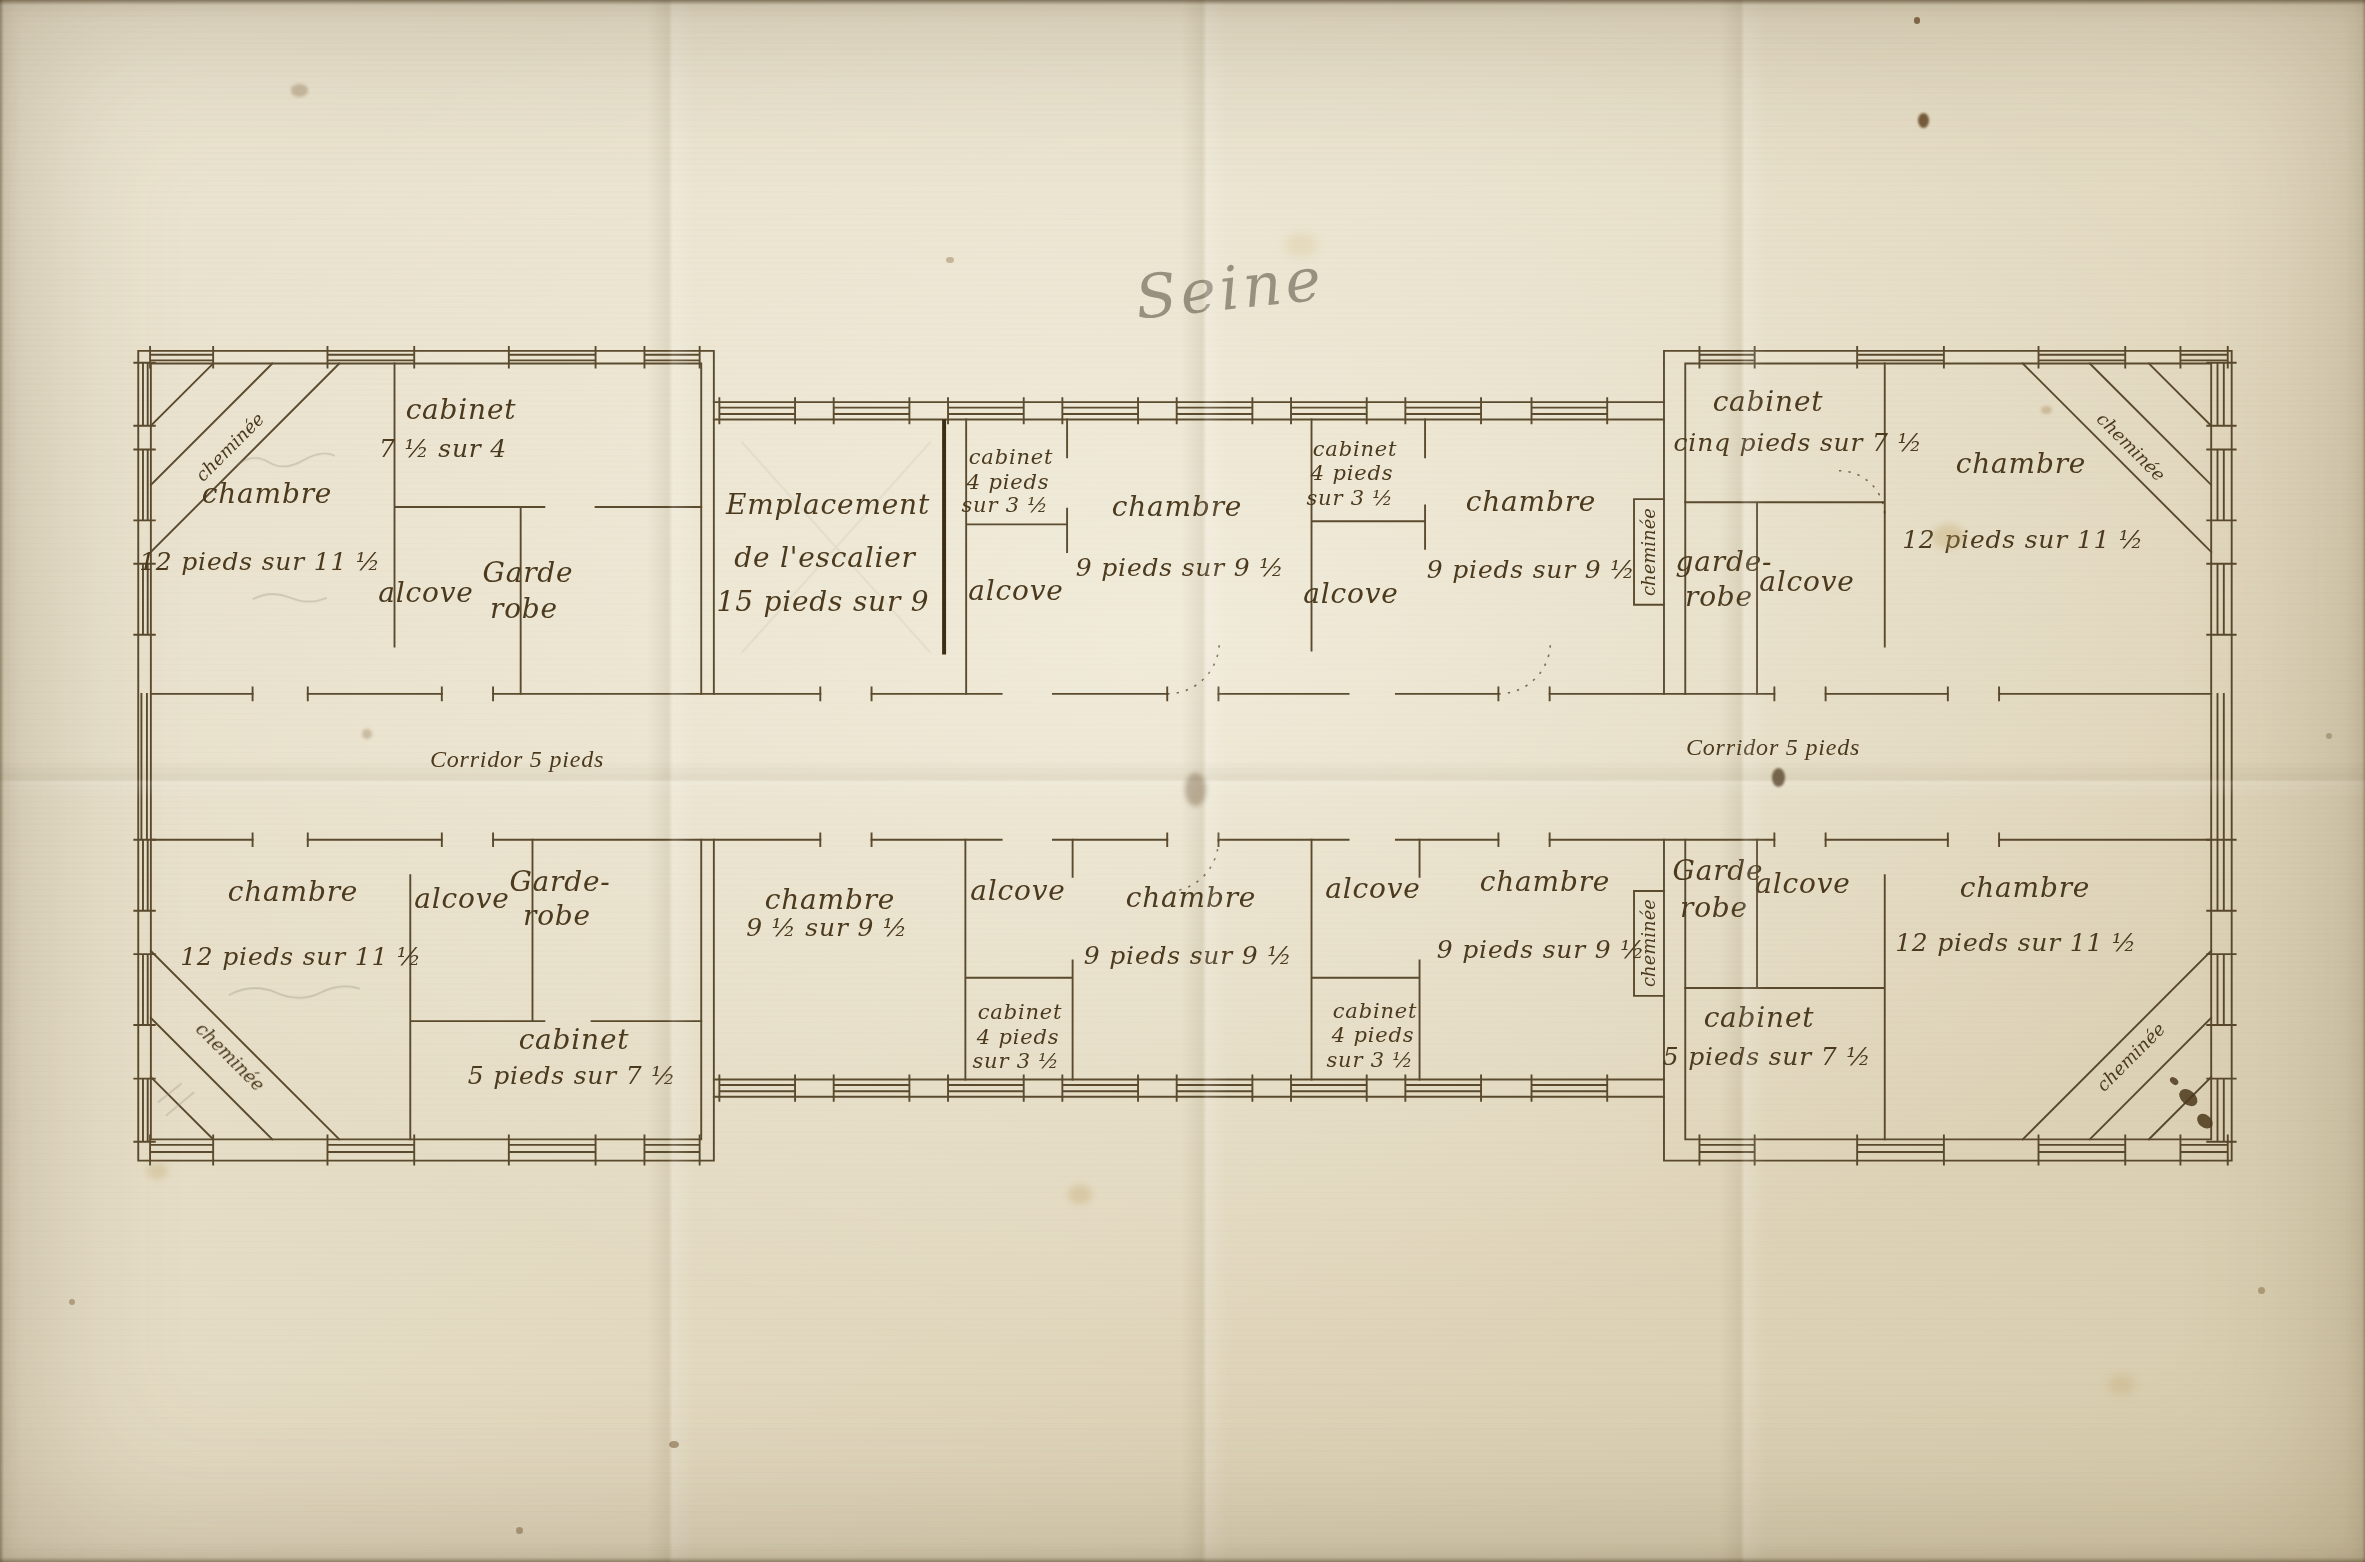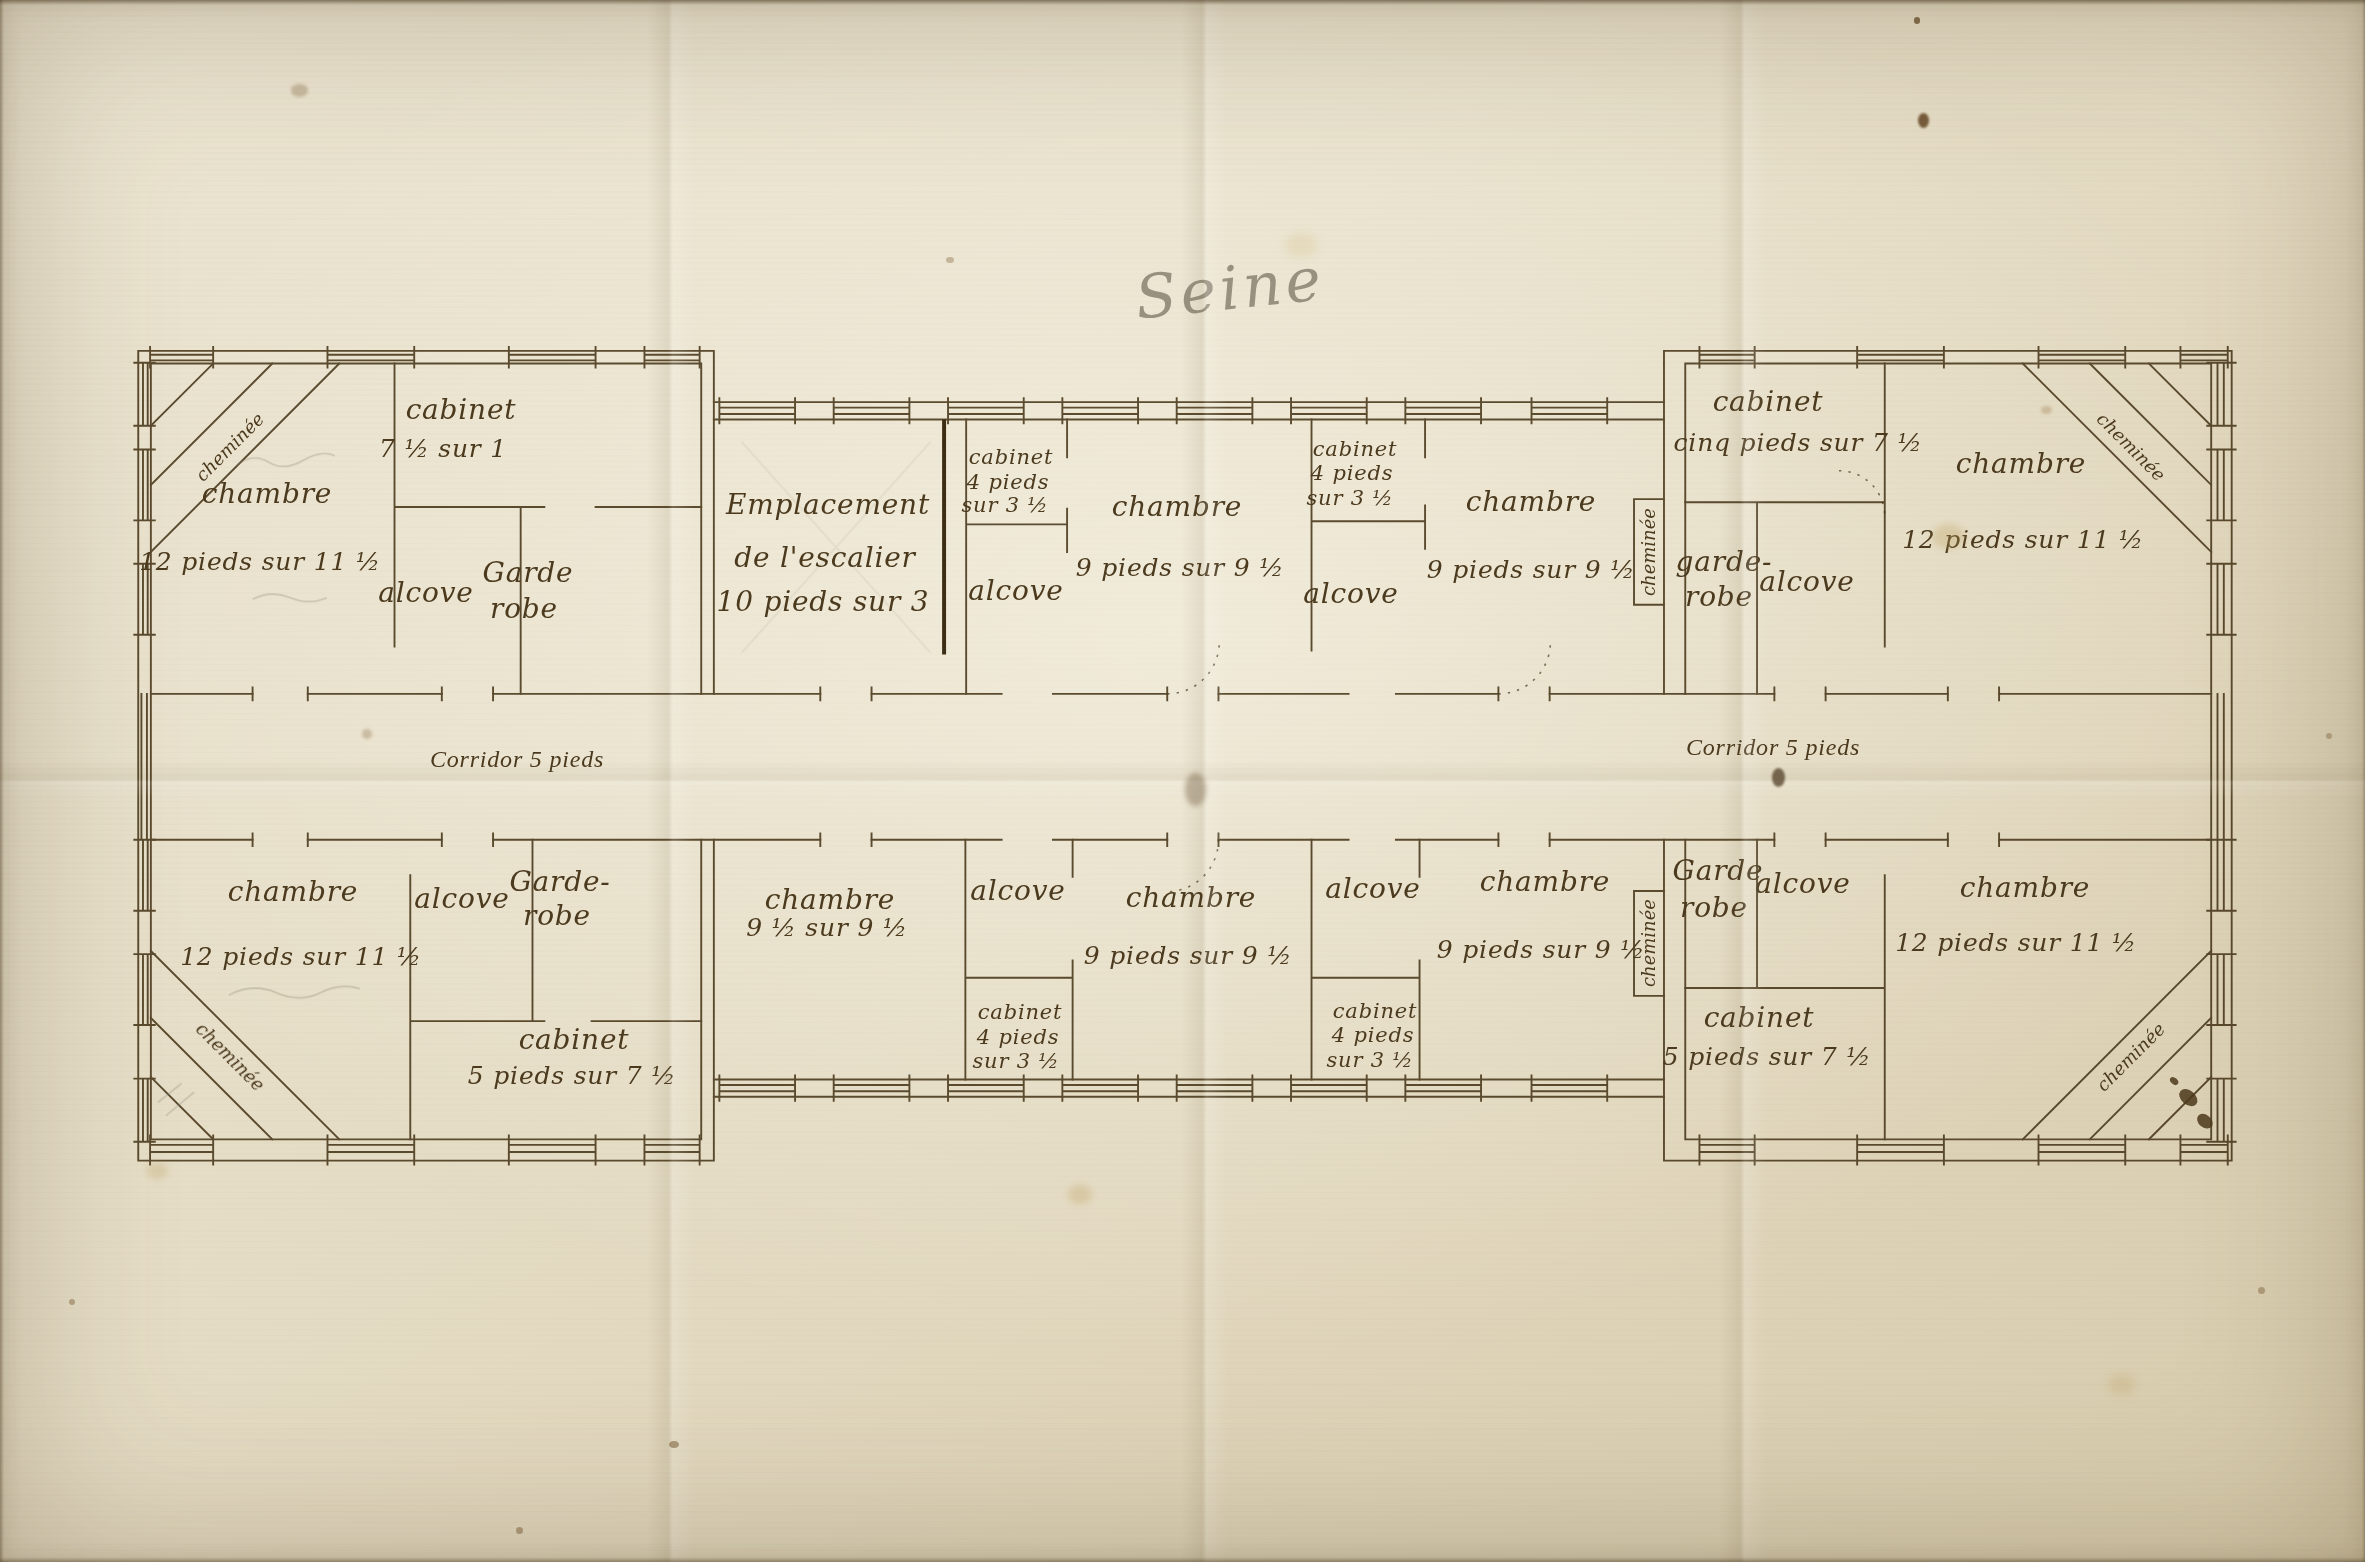--- a/index.html
+++ b/index.html
@@ -161,30 +161,30 @@
     <g fill="#4e3a1c" opacity="0.85">
       <ellipse cx="2775" cy="1392" rx="13" ry="9" transform="rotate(40 2775 1392)"></ellipse>
       <ellipse cx="2796" cy="1422" rx="11" ry="8" transform="rotate(40 2796 1422)"></ellipse>
       <ellipse cx="2757" cy="1371" rx="6" ry="4" transform="rotate(40 2757 1371)"></ellipse>
     </g>
   </svg>
 
   <div class="lbl title" style="left:1230px;top:288px">Seine</div>
 
   <div class="lbl room" style="left:461px;top:410px">cabinet</div>
-  <div class="lbl dim" style="left:443px;top:448px">7 ½ sur 1</div>
+  <div class="lbl dim" style="left:443px;top:448px">7 ½ sur 4</div>
   <div class="lbl room" style="left:267px;top:494px">chambre</div>
   <div class="lbl dim" style="left:260px;top:561px">12 pieds sur 11 ½</div>
   <div class="lbl room" style="left:426px;top:593px">alcove</div>
   <div class="lbl room" style="left:528px;top:573px">Garde</div>
   <div class="lbl room" style="left:524px;top:609px">robe</div>
 
   <div class="lbl room" style="left:828px;top:505px">Emplacement</div>
   <div class="lbl room" style="left:825px;top:558px">de l'escalier</div>
-  <div class="lbl room" style="left:823px;top:602px">10 pieds sur 3</div>
+  <div class="lbl room" style="left:823px;top:602px">15 pieds sur 9</div>
 
   <div class="lbl sm" style="left:1011px;top:457px">cabinet</div>
   <div class="lbl sm" style="left:1008px;top:482px">4 pieds</div>
   <div class="lbl sm" style="left:1005px;top:505px">sur 3 ½</div>
   <div class="lbl room" style="left:1016px;top:591px">alcove</div>
   <div class="lbl room" style="left:1177px;top:507px">chambre</div>
   <div class="lbl dim" style="left:1180px;top:567px">9 pieds sur 9 ½</div>
   <div class="lbl sm" style="left:1355px;top:449px">cabinet</div>
   <div class="lbl sm" style="left:1352px;top:473px">4 pieds</div>
   <div class="lbl sm" style="left:1350px;top:498px">sur 3 ½</div>

